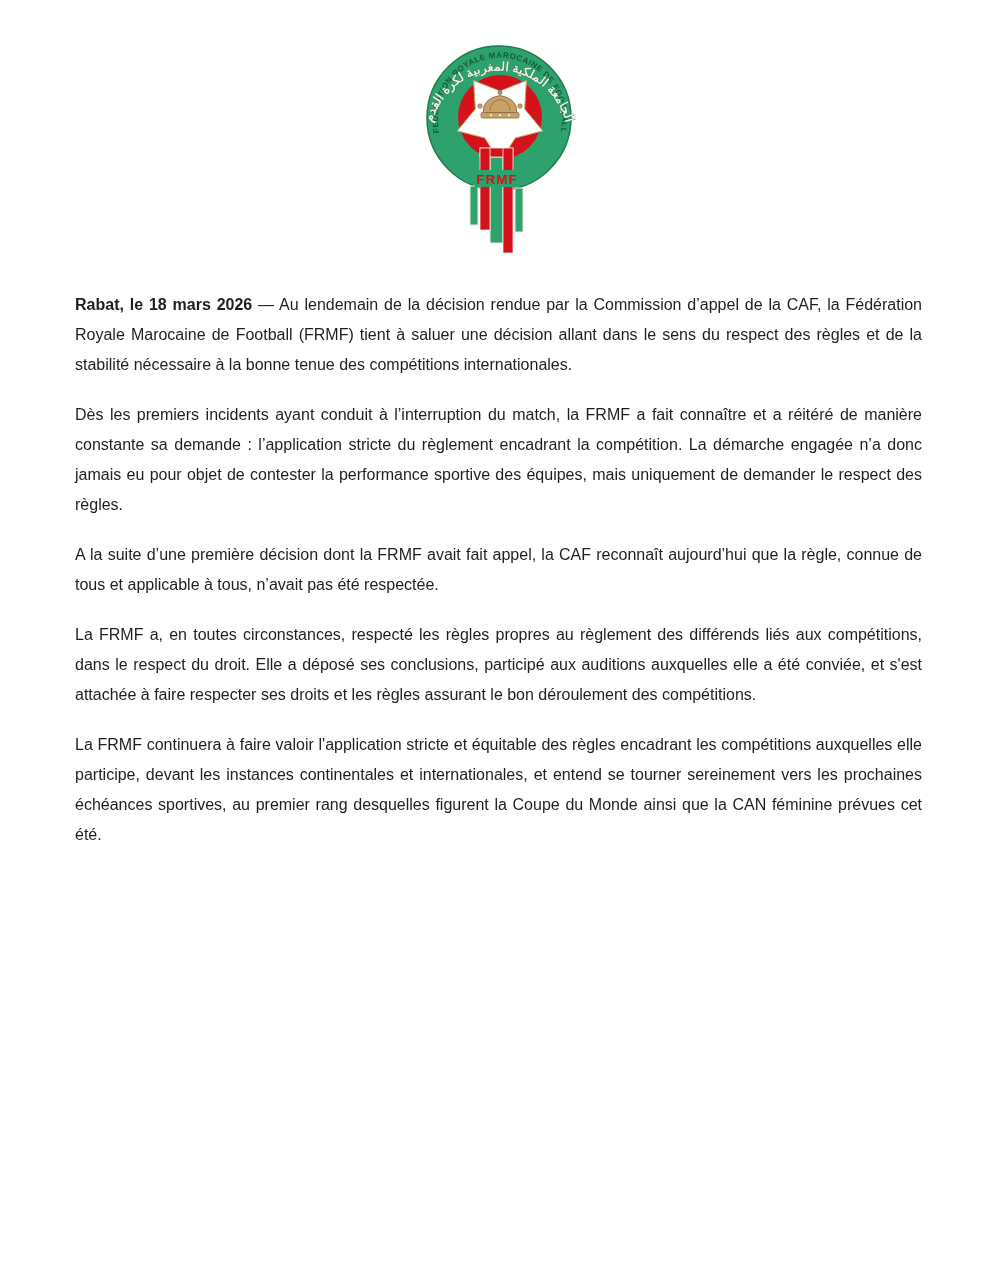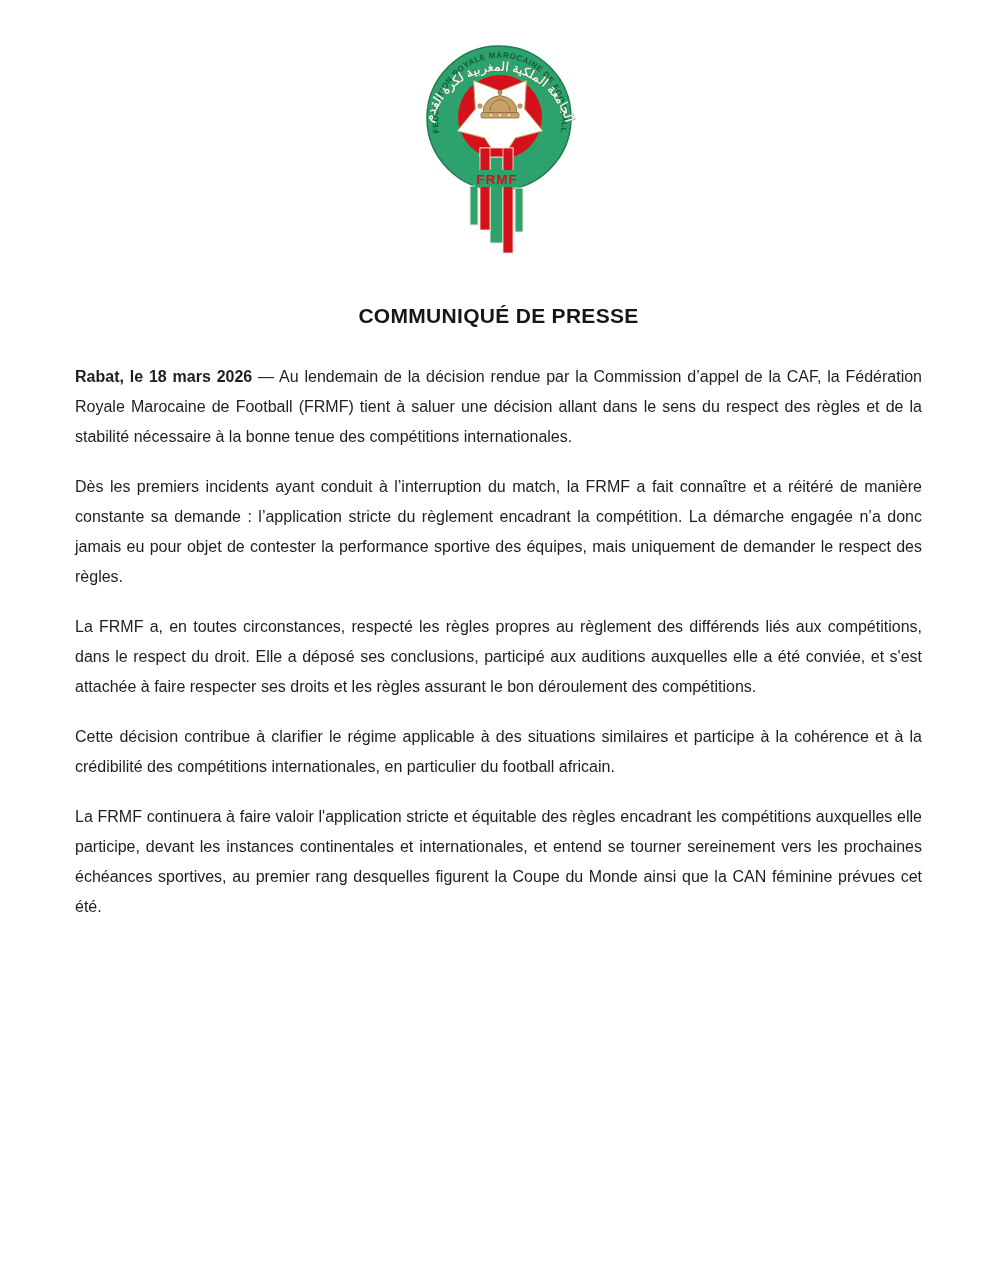--- a/index.html
+++ b/index.html
@@ -89,23 +89,22 @@
         <rect x="61" y="108" width="33" height="9" fill="#D5121B" stroke="#EFE9DA" stroke-width="0.8"></rect>
         <rect x="61" y="108" width="10" height="82" fill="#D5121B" stroke="#EFE9DA" stroke-width="0.8"></rect>
         <rect x="84" y="108" width="10" height="105" fill="#D5121B" stroke="#EFE9DA" stroke-width="0.8"></rect>
       </g>
 
       <rect x="56" y="130" width="44" height="17" fill="#2EA26C"></rect>
       <text x="78" y="144" text-anchor="middle" font-size="13.5" font-weight="700" letter-spacing="1" fill="#D5121B" font-family="Liberation Sans, sans-serif">FRMF</text>
     </svg>
   </div>
 
-  <h1 class="doc-title">COMMUNIQUÉ DE PRESSE</h1>
 
   <div class="content">
     <p><strong>Rabat, le 18 mars 2026</strong><span> — Au lendemain de la décision rendue par la Commission d’appel de la CAF, la Fédération Royale Marocaine de Football (FRMF) tient à saluer une décision allant dans le sens du respect des règles et de la stabilité nécessaire à la bonne tenue des compétitions internationales.</span></p>
     <p><span>Dès les premiers incidents ayant conduit à l’interruption du match, la FRMF a fait connaître et a réitéré de manière constante sa demande : l’application stricte du règlement encadrant la compétition. La démarche engagée n’a donc jamais eu pour objet de contester la performance sportive des équipes, mais uniquement de demander le respect des règles.</span></p>
+    <p><span>A la suite d’une première décision dont la FRMF avait fait appel, la CAF reconnaît aujourd’hui que la règle, connue de tous et applicable à tous, n’avait pas été respectée.</span></p>
     <p><span>La FRMF a, en toutes circonstances, respecté les règles propres au règlement des différends liés aux compétitions, dans le respect du droit. Elle a déposé ses conclusions, participé aux auditions auxquelles elle a été conviée, et s'est attachée à faire respecter ses droits et les règles assurant le bon déroulement des compétitions.</span></p>
-    <p><span>Cette décision contribue à clarifier le régime applicable à des situations similaires et participe à la cohérence et à la crédibilité des compétitions internationales, en particulier du football africain.</span></p>
     <p><span>La FRMF continuera à faire valoir l'application stricte et équitable des règles encadrant les compétitions auxquelles elle participe, devant les instances continentales et internationales, et entend se tourner sereinement vers les prochaines échéances sportives, au premier rang desquelles figurent la Coupe du Monde ainsi que la CAN féminine prévues cet été.</span></p>
   </div>
 
 </div>
 
 </body></html>

